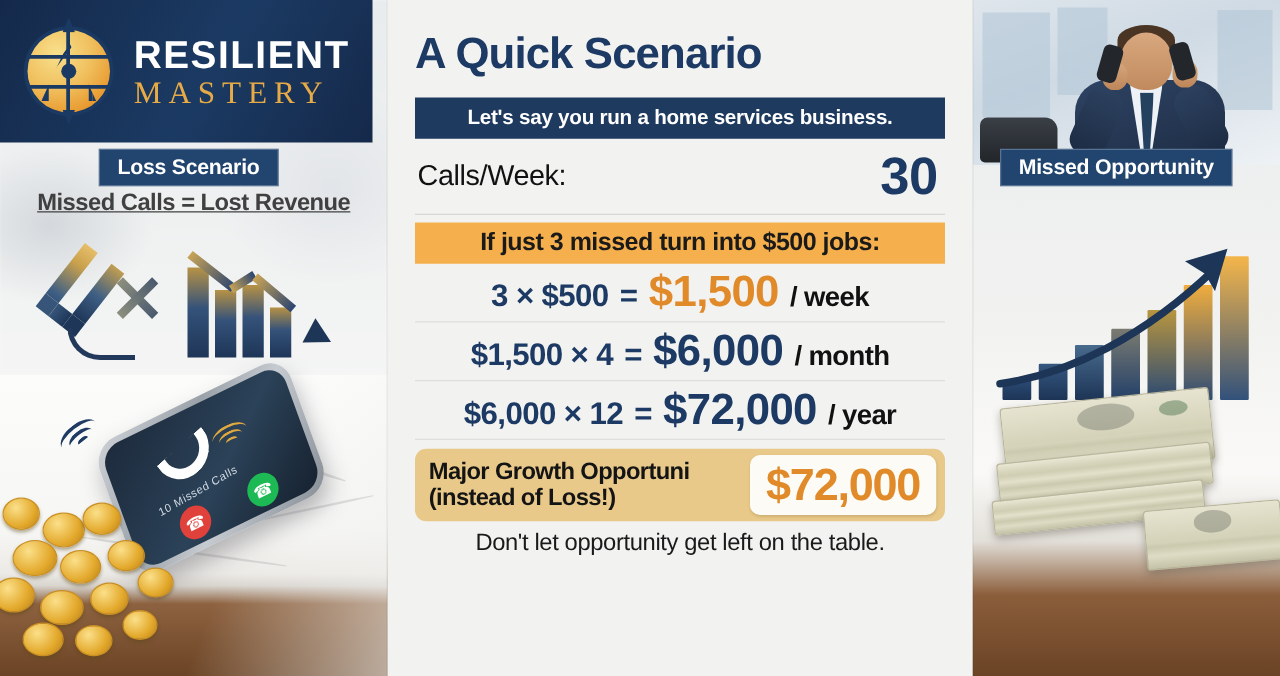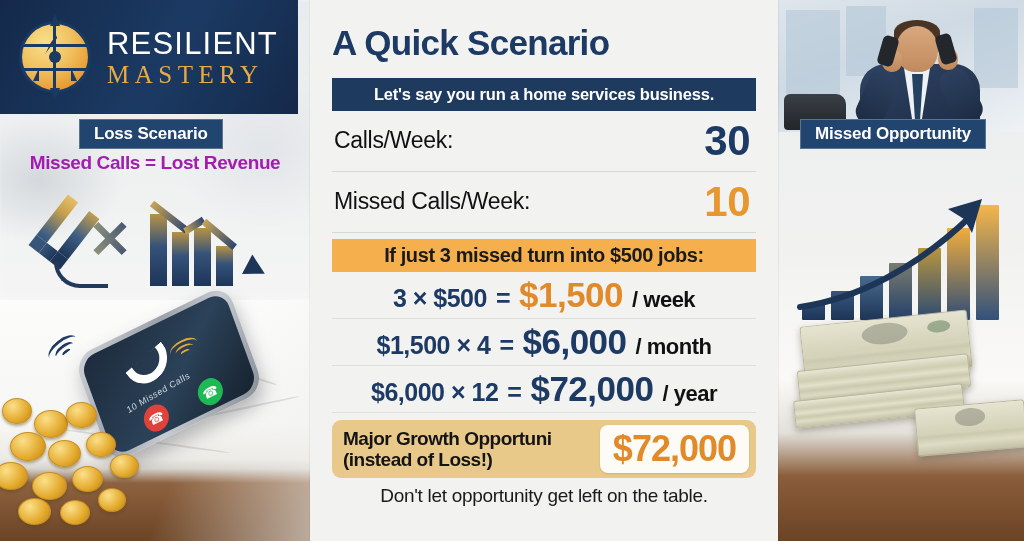--- a/index.html
+++ b/index.html
@@ -216,34 +216,34 @@
   }
   .emblem-tri:after{ content:""; position:absolute; left:-14px; top:0; width:72px; height:48px;
     clip-path:polygon(50% 0,53% 0,100% 100%,96% 100%,50% 8%,4% 100%,0 100%); background:#1b3a63; }
   .emblem-h{ position:absolute; left:5px; width:64px; height:3px; background:#1b3a63; }
   .emblem-v{ position:absolute; top:0; left:35px; width:3px; height:74px; background:#1b3a63; }
   .emblem-dot{ position:absolute; left:31px; top:31px; width:12px; height:12px; border-radius:50%;
     background:#1b3a63; }
   .emblem-spike{ position:absolute; left:32px; width:10px; height:12px; background:#1b3a63;
     clip-path:polygon(50% 0,100% 100%,0 100%); }
   .logo-text{ line-height:1; }
-  .logo-1{ color:#fff; font-size:31px; font-weight:normal; letter-spacing:1.2px; }
+  .logo-1{ color:#fff; font-size:31px; font-weight:bold; letter-spacing:1.2px; }
   .logo-2{ color:#e6aa46; font-size:25px; letter-spacing:5.5px;
     font-family:"Liberation Serif", serif; margin-top:3px; }
 
   
   .badge{
     position:absolute; background:#22456f; color:#fff; font-weight:bold;
     font-size:17px; text-align:center; padding:4px 14px; letter-spacing:-.2px;
     border:1px solid rgba(255,255,255,.25);
   }
   .badge-left{ left:79px; top:119px; }
   .badge-right{ left:800px; top:119px; }
   .tagline{
-    position:absolute; font-weight:bold; color:#a21caf; letter-spacing:-.4px;
+    position:absolute; font-weight:bold; color:#404040; letter-spacing:-.4px;text-decoration:underline;
   }
   .tagline-left{ left:0; top:152px; width:310px; text-align:center; font-size:19px; }
   .tagline-right{ left:800px; top:150px; width:160px; font-size:20px; line-height:1.1; }
 </style>
 </head>
 <body>
 
 <div class="stage">
 
   <div class="left-panel">
@@ -369,24 +369,20 @@
     <div class="title">
       <div>A Quick Scenario</div>
     </div>
 
     <div class="subbar">Let's say you run a home services business.</div>
 
     <div class="statrow">
       <span class="stat-label">Calls/Week:</span>
       <span class="stat-value" style="color:#1c3a63">30</span>
     </div>
-    <div class="statrow">
-      <span class="stat-label">Missed Calls/Week:</span>
-      <span class="stat-value" style="color:#e8962e">10</span>
-    </div>
 
     <div class="orangebar">If just 3 missed turn into $500 jobs:</div>
 
     <div class="calcrow">
       <span class="c-expr">3 × $500</span>
       <span class="c-eq">=</span>
       <span class="c-res" style="color:#e08a2a">$1,500</span>
       <span class="c-per">/ week</span>
     </div>
     <div class="calcrow">

